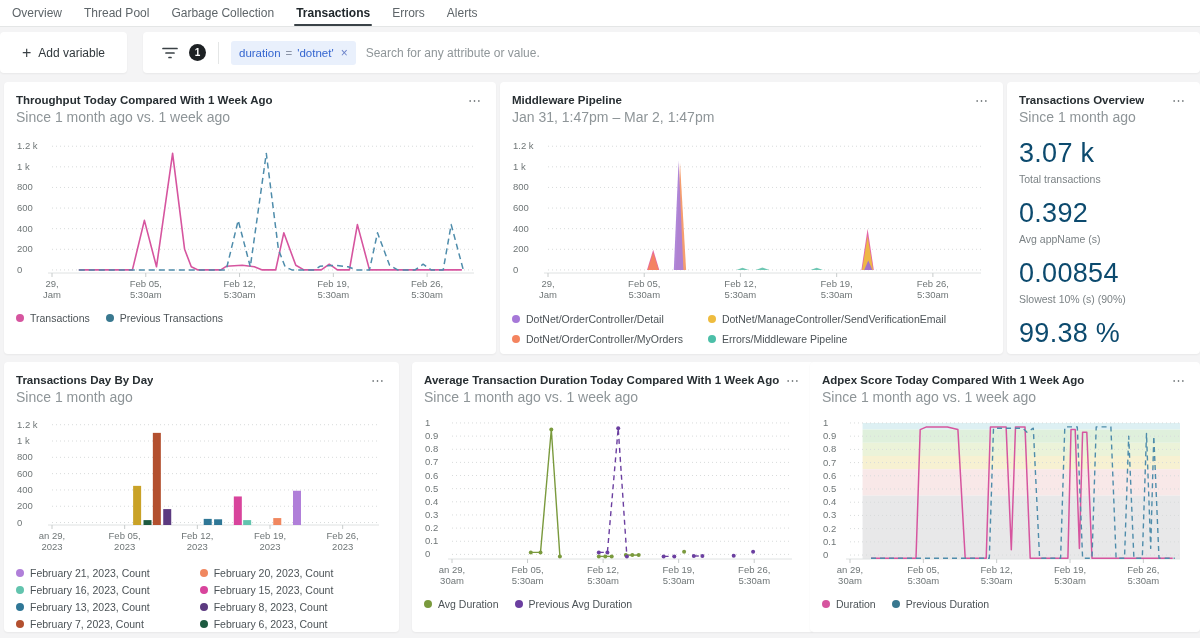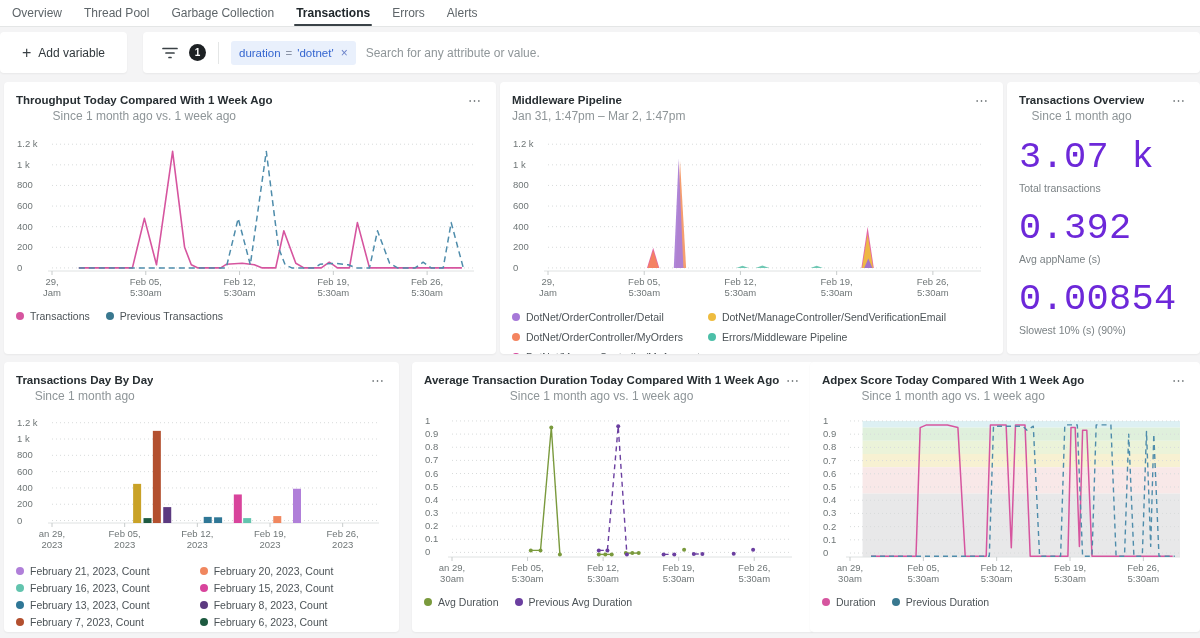--- a/index.html
+++ b/index.html
@@ -33,40 +33,40 @@
   .pill .op { color:#8a93a6; }
   .pill .x { color:#6b82c9; font-size:12px; margin-left:2px; cursor:pointer; }
   .search { border:none; outline:none; flex:1; margin-left:10px; font-size:12px; color:#30383c;
     font-family:"Liberation Sans",sans-serif; }
   .search::placeholder { color:#8f9699; }
   
   .panel { position:absolute; background:#fff; border-radius:4px; box-shadow:0 1px 2px rgba(0,0,0,.05);
     padding:12px 12px 16px 12px; overflow:hidden; }
   .p-head { display:flex; justify-content:space-between; align-items:flex-start; }
   .p-title { font-size:11.5px; font-weight:700; color:#272e32; white-space:nowrap; overflow:hidden; }
-  .p-sub { font-size:12px; color:#8e9598; margin-top:3px; white-space:nowrap;text-align:center; }
+  .p-sub { font-size:14px; color:#8e9598; margin-top:3px; white-space:nowrap; }
   .menu { color:#5b6265; font-size:13px; letter-spacing:1px; cursor:pointer; line-height:10px; padding:2px 2px; }
   svg { display:block; font-family:"Liberation Sans",sans-serif; }
   .yt { font-size:9.5px; fill:#6f7677; }
   .xt { font-size:9.5px; fill:#6f7677; text-anchor:middle; }
   .grid { stroke:#d8dbdb; stroke-dasharray:1 3; fill:none; }
   .axis { stroke:#dfe2e2; fill:none; }
   .tick { stroke:#c8cccc; fill:none; }
   
   .legend { display:flex; gap:16px; font-size:10.5px; color:#4c5357; margin-top:5px; align-items:center; }
   .legend.grid3 { display:grid; grid-auto-flow:column; grid-template-rows:repeat(3,auto);
     column-gap:22px; row-gap:4px; margin-top:6px; justify-content:start;gap:8px; }
   .legend.grid5 { display:grid; grid-auto-flow:column; grid-template-rows:repeat(5,auto);
     column-gap:50px; row-gap:5px; margin-top:8px; justify-content:start; }
   .lg-item { display:flex; align-items:center; gap:6px; cursor:pointer; white-space:nowrap; }
   .lg-item .dot { width:8px; height:8px; border-radius:50%; flex:none; }
   .lg-item.dim { opacity:.22; }
   
   .stat { margin-top:13px; }
-  .stat .v { font-size:37px; color:#6d28d9; letter-spacing:.3px;font-family:Liberation Mono, monospace; }
+  .stat .v { font-size:27px; color:#0c4a6e; letter-spacing:.3px; }
   .stat .l { font-size:10.5px; color:#7b8285; margin-top:4px; }
 </style>
 </head>
 <body>
 
 <div class="topnav">
   <div class="tab">Overview</div>
   <div class="tab">Thread Pool</div>
   <div class="tab">Garbage Collection</div>
   <div class="tab active">Transactions</div>

